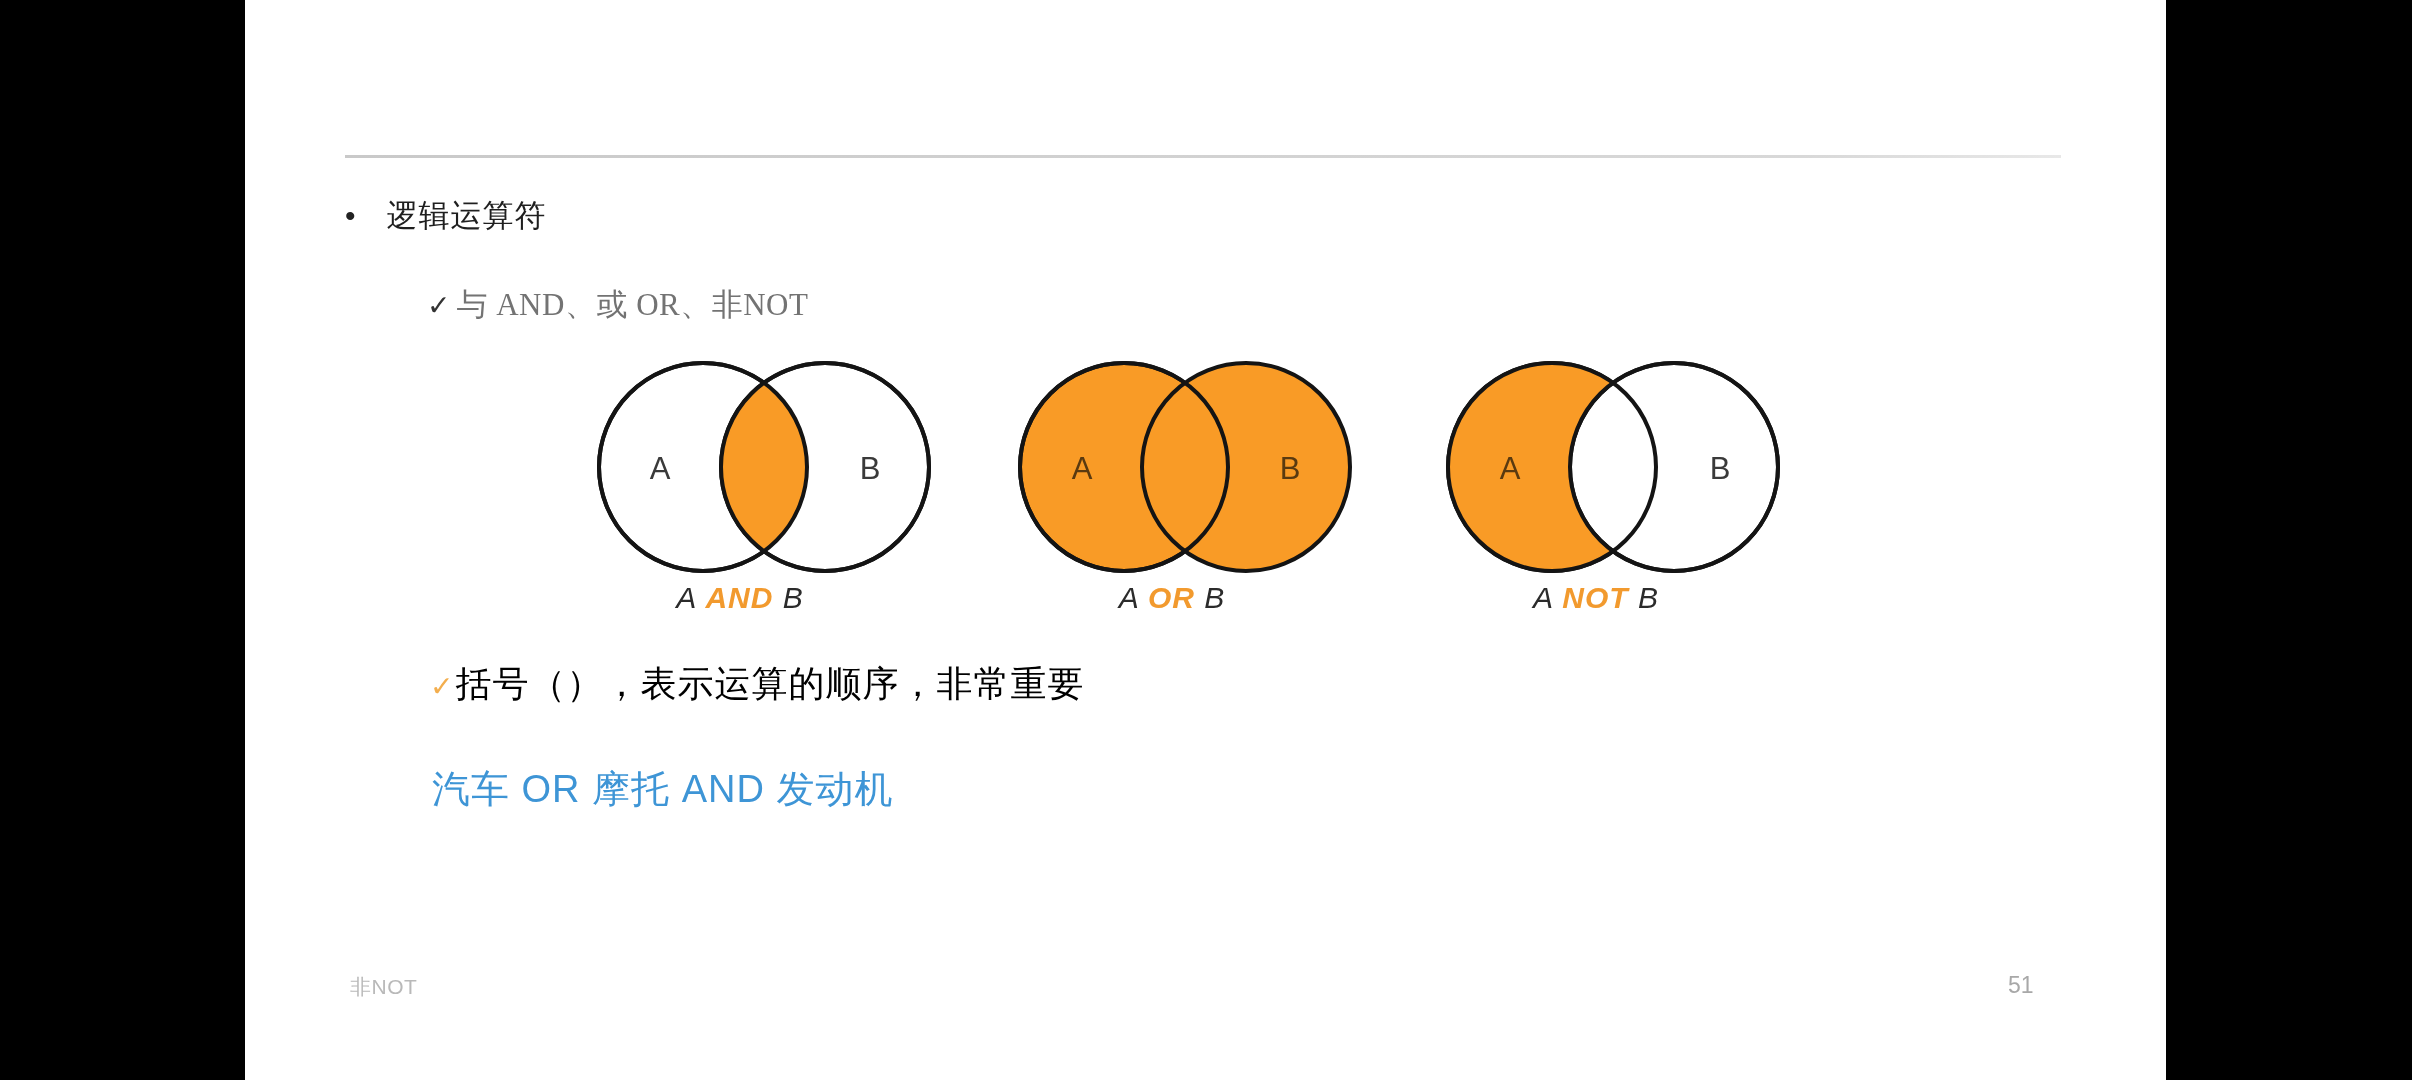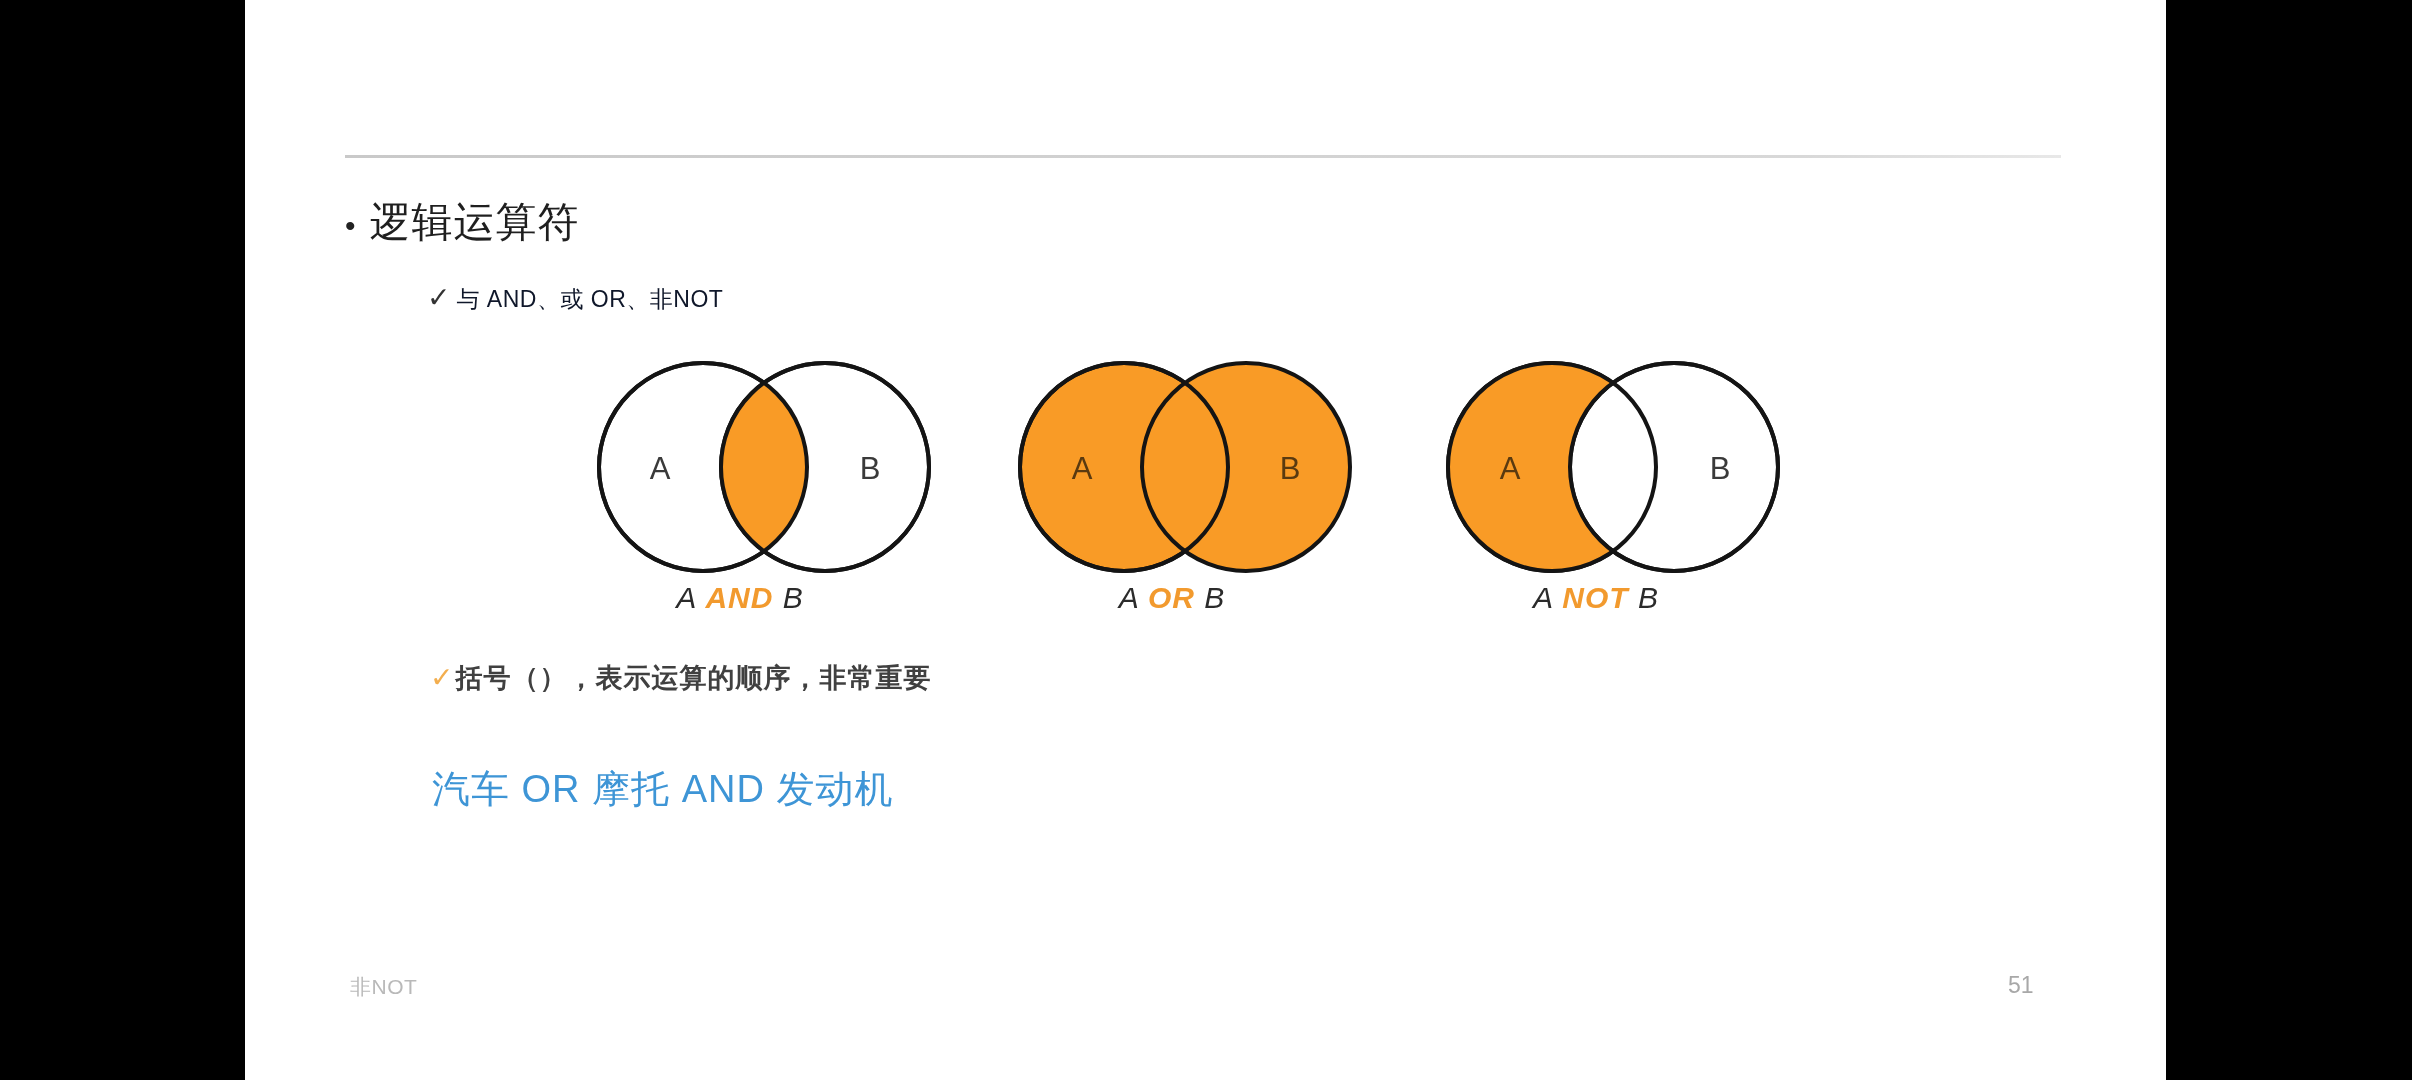--- a/index.html
+++ b/index.html
@@ -69,44 +69,46 @@
     align-items: baseline;
     white-space: nowrap;
   }
   .bullet-dot {
     font-size: 30px;
     color: #222;
     line-height: 1;
     margin-right: 14px;
   }
   .bullet-text {
-    font-size: 41px;
+    font-size: 31px;
     color: #1f1f1f;
     letter-spacing: 1px;
+    margin-left: 17px;
   }
 
   
   .check-row {
     position: absolute;
     left: 182px;
     top: 284px;
     display: flex;
     align-items: baseline;
     white-space: nowrap;
   }
   .check-mark {
     font-size: 28px;
     color: #333;
     margin-right: 6px;
     line-height: 1;
   }
   .check-text {
-    font-size: 23px;
-    color: #0f172a;
+    font-size: 31px;
+    color: #737373;
     letter-spacing: 0.5px;
+    font-family: Liberation Serif, serif;
   }
 
   
   .venn-area {
     position: absolute;
     left: 295px;
     top: 355px;
     width: 1340px;
     height: 275px;
   }
@@ -151,23 +153,23 @@
     align-items: baseline;
     white-space: nowrap;
   }
   .orange-check {
     font-size: 28px;
     color: #F3AE4E;
     margin-right: 2px;
     line-height: 1;
   }
   .orange-text {
-    font-size: 27px;
-    font-weight: bold;
-    color: #404040;
+    font-size: 36px;
+    font-weight: normal;
+    color: #000000;
     letter-spacing: 1px;
   }
 
   
   .blue-line {
     position: absolute;
     font-size: 38px;
     color: #3E95D6;
     letter-spacing: 1px;
     white-space: nowrap;

